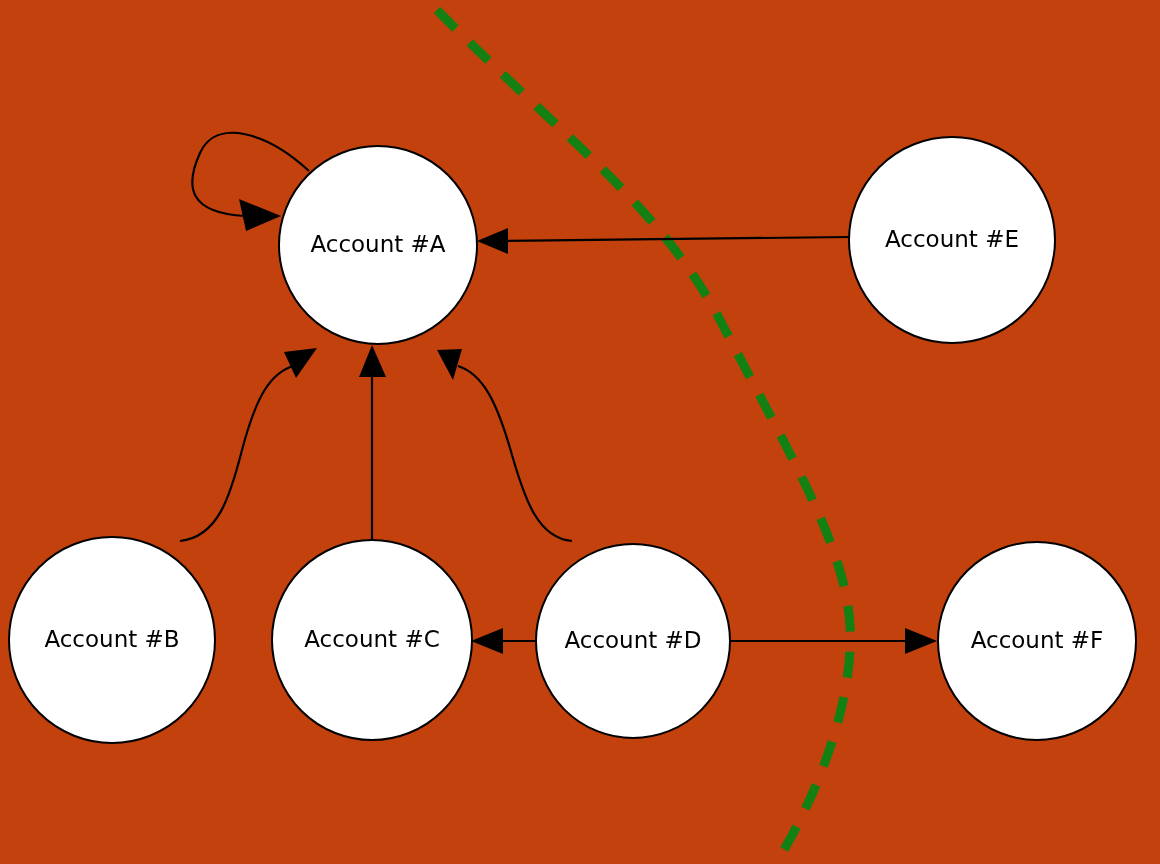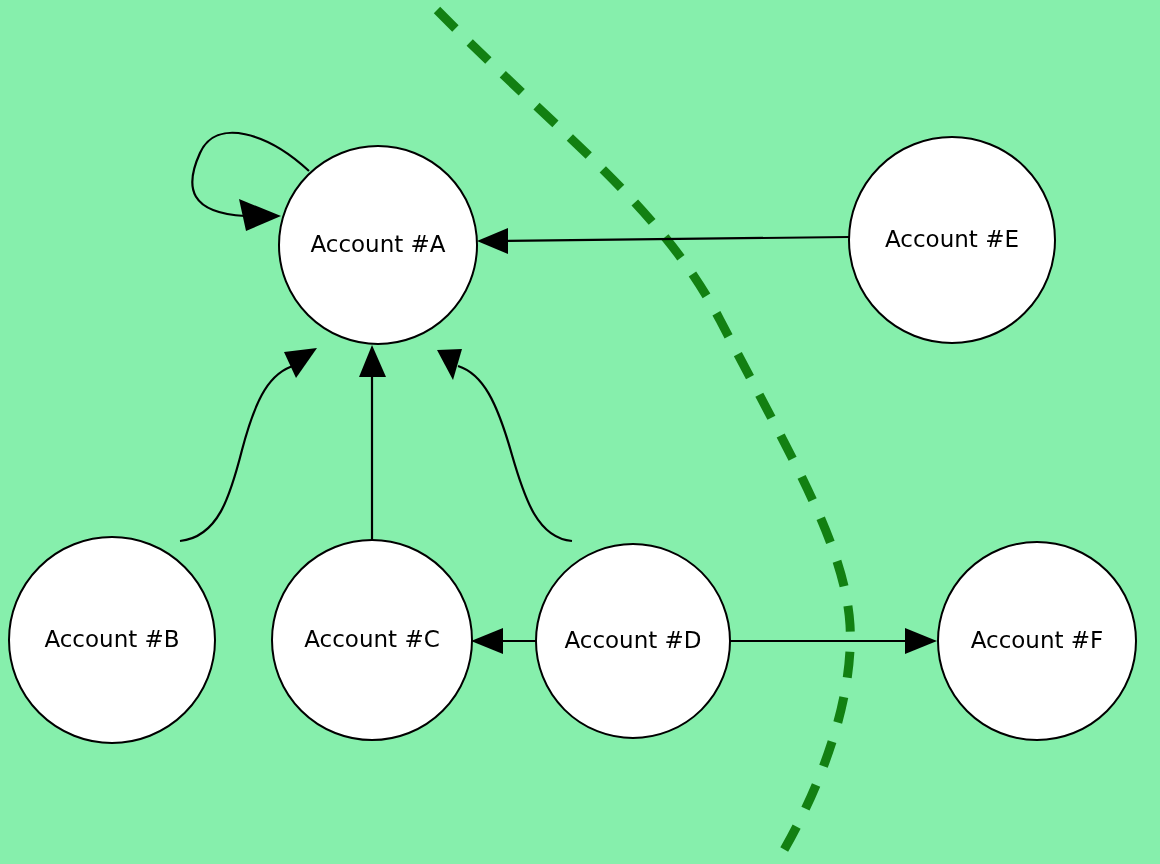--- a/index.html
+++ b/index.html
@@ -8,21 +8,21 @@
     padding: 0;
     background: #ffffff;
   }
   body {
     font-family: "DejaVu Sans", "Liberation Sans", sans-serif;
   }
   #canvas-wrap {
     position: relative;
     width: 1160px;
     height: 864px;
-    background: #86efac;
+    background: #c2410c;
     overflow: hidden;
   }
   svg#graph {
     display: block;
     width: 1160px;
     height: 864px;
   }
   .node-circle {
     fill: #ffffff;
     stroke: #000000;

